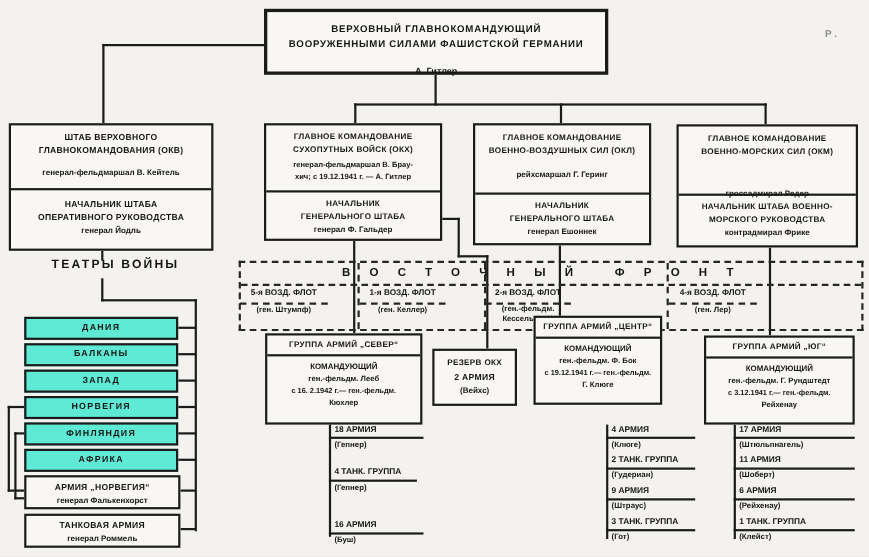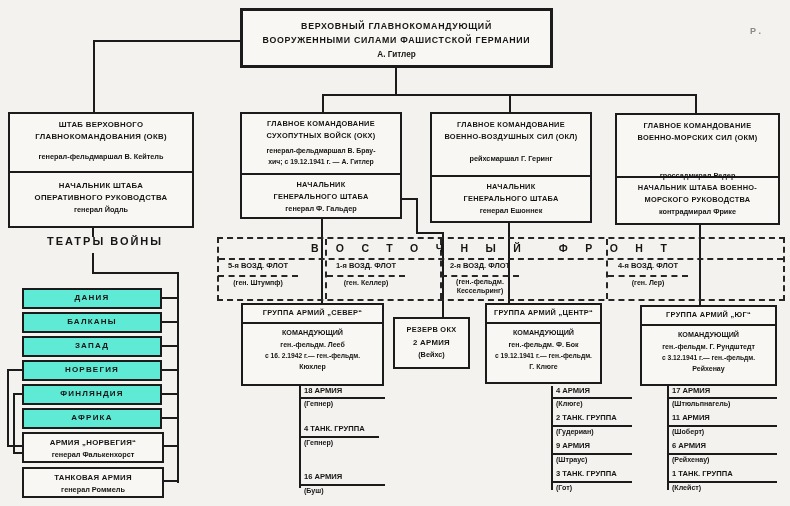--- a/index.html
+++ b/index.html
@@ -104,21 +104,21 @@
   <div class="tc fc" style="left:327px;top:279px;width:78px">(ген. Келлер)</div>
   <div class="tc fn" style="left:441px;top:262px;width:78px">2-я ВОЗД. ФЛОТ</div>
   <div class="tc fc" style="left:441px;top:278px;width:78px">(ген.-фельдм.</div>
   <div class="tc fc" style="left:441px;top:287px;width:78px">Кессельринг)</div>
   <div class="tc fn" style="left:608px;top:262px;width:80px">4-я ВОЗД. ФЛОТ</div>
   <div class="tc fc" style="left:608px;top:279px;width:80px">(ген. Лер)</div>
 
   <div class="box" style="left:240px;top:8px;width:313px;height:60px;border-width:3px;padding-top:8px">
     <div class="bt" style="font-size:8.8px;line-height:14px;letter-spacing:.7px">ВЕРХОВНЫЙ ГЛАВНОКОМАНДУЮЩИЙ</div>
     <div class="bt" style="font-size:8.8px;line-height:14px;letter-spacing:.7px">ВООРУЖЕННЫМИ СИЛАМИ ФАШИСТСКОЙ ГЕРМАНИИ</div>
-    <div class="bc" style="font-size:8.2px;margin-top:2px">А. Гитлер</div>
+    <div class="bc" style="font-size:8.2px;margin-top:12px">А. Гитлер</div>
   </div>
 
   <div class="box" style="left:8px;top:112px;width:186px;height:116px">
     <div class="cell" style="height:59px;border-bottom:2px solid #1b1b1b">
       <div class="bt">ШТАБ ВЕРХОВНОГО</div>
       <div class="bt">ГЛАВНОКОМАНДОВАНИЯ (ОКВ)</div>
       <div class="bc" style="margin-top:8px">генерал-фельдмаршал В. Кейтель</div>
     </div>
     <div class="cell" style="padding-top:7px">
       <div class="bt">НАЧАЛЬНИК ШТАБА</div>
@@ -193,21 +193,21 @@
       <div class="g2">Кюхлер</div>
     </div>
   </div>
 
   <div class="box" style="left:393px;top:317px;width:77px;height:52px;padding-top:5px">
     <div class="bt" style="font-size:7.4px;line-height:11px">РЕЗЕРВ ОКХ</div>
     <div class="bt" style="font-size:7.8px;line-height:12px;margin-top:2px">2 АРМИЯ</div>
     <div class="bc">(Вейхс)</div>
   </div>
 
-  <div class="box" style="left:485px;top:303px;width:117px;height:81px">
+  <div class="box" style="left:485px;top:287px;width:117px;height:81px">
     <div class="gh">ГРУППА АРМИЙ „ЦЕНТР“</div>
     <div class="gb">
       <div class="g1">КОМАНДУЮЩИЙ</div>
       <div class="g2">ген.-фельдм. Ф. Бок</div>
       <div class="g3">с 19.12.1941 г.— ген.-фельдм.</div>
       <div class="g2">Г. Клюге</div>
     </div>
   </div>
 
   <div class="box" style="left:640px;top:305px;width:137px;height:81px">

